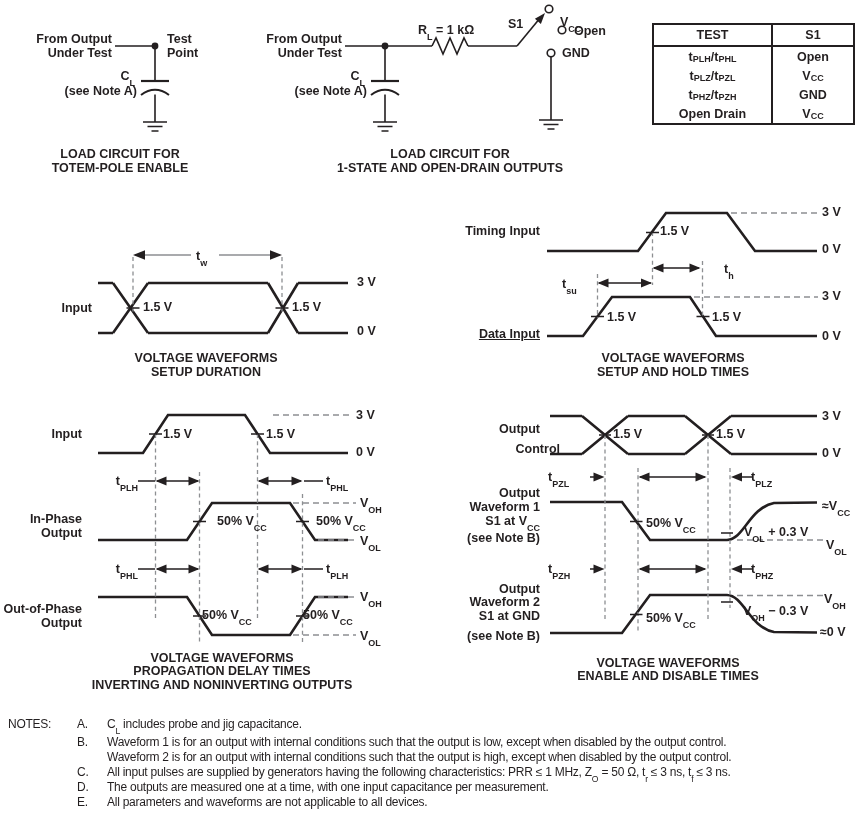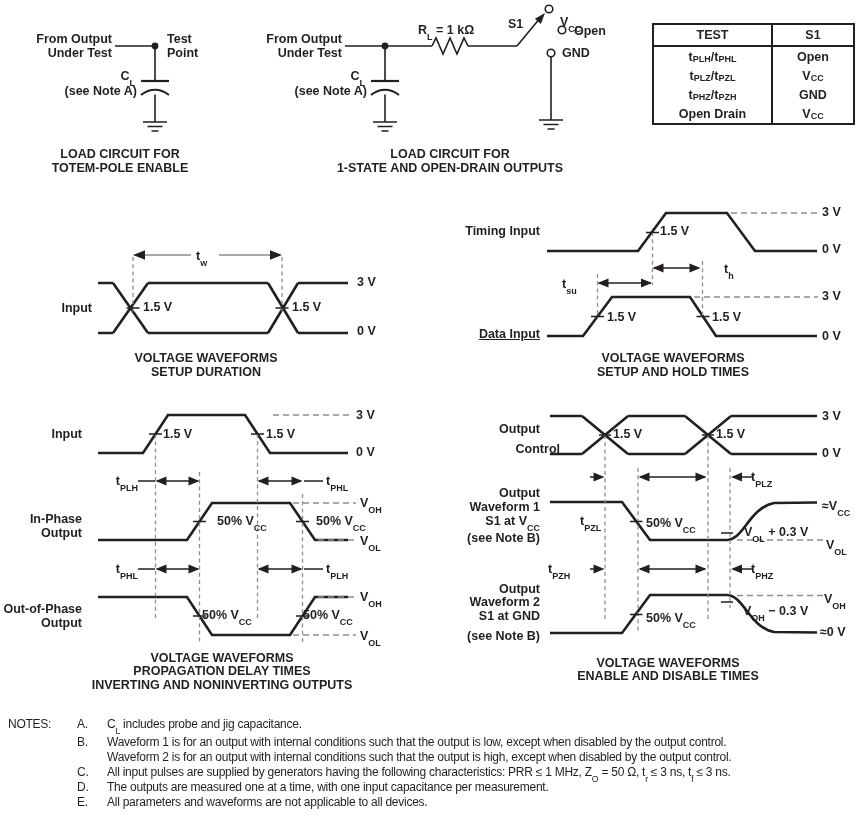--- a/index.html
+++ b/index.html
@@ -245,21 +245,21 @@
 <div class="cap" style="left:222px;top:652px;">VOLTAGE WAVEFORMS</div>
 <div class="cap" style="left:222px;top:665px;">PROPAGATION DELAY TIMES</div>
 <div class="cap" style="left:222px;top:679px;">INVERTING AND NONINVERTING OUTPUTS</div>
 
 <div class="lb rt" style="left:486px;top:422px;width:54px;">Output</div>
 <div class="lb rt" style="left:506px;top:436px;width:54px;margin-top:6px;">Control</div>
 <div class="lb" style="left:613px;top:427px;">1.5 V</div>
 <div class="lb" style="left:716px;top:427px;">1.5 V</div>
 <div class="lb" style="left:822px;top:409px;">3 V</div>
 <div class="lb" style="left:822px;top:446px;">0 V</div>
-<div class="lb" style="left:580px;top:470px;margin-top:44px;">t<sub>PZL</sub></div>
+<div class="lb" style="left:548px;top:470px;">t<sub>PZL</sub></div>
 <div class="lb" style="left:751px;top:470px;">t<sub>PLZ</sub></div>
 <div class="lb rt" style="left:438px;top:486px;width:102px;">Output</div>
 <div class="lb rt" style="left:438px;top:500px;width:102px;">Waveform 1</div>
 <div class="lb rt" style="left:438px;top:514px;width:102px;">S1 at V<sub>CC</sub></div>
 <div class="lb rt" style="left:438px;top:531px;width:102px;">(see Note B)</div>
 <div class="lb" style="left:646px;top:516px;">50% V<sub>CC</sub></div>
 <div class="lb" style="left:744px;top:525px;">V<sub>OL</sub> + 0.3 V</div>
 <div class="lb" style="left:822px;top:499px;">≈V<sub>CC</sub></div>
 <div class="lb" style="left:826px;top:538px;">V<sub>OL</sub></div>
 <div class="lb" style="left:548px;top:562px;">t<sub>PZH</sub></div>

